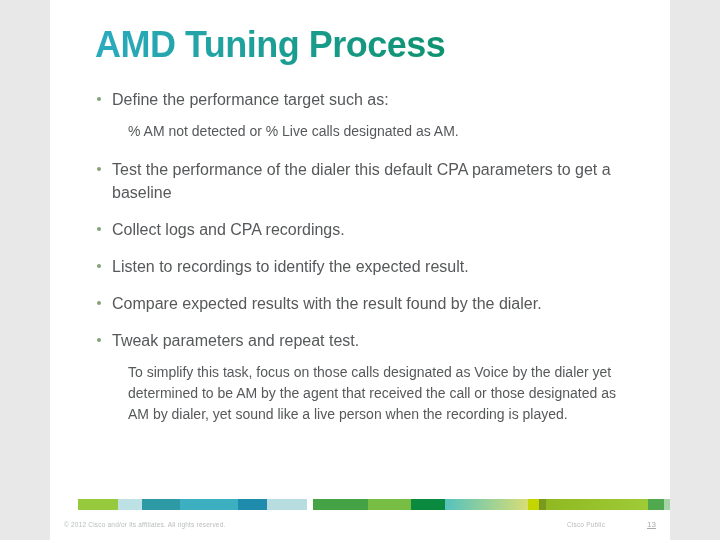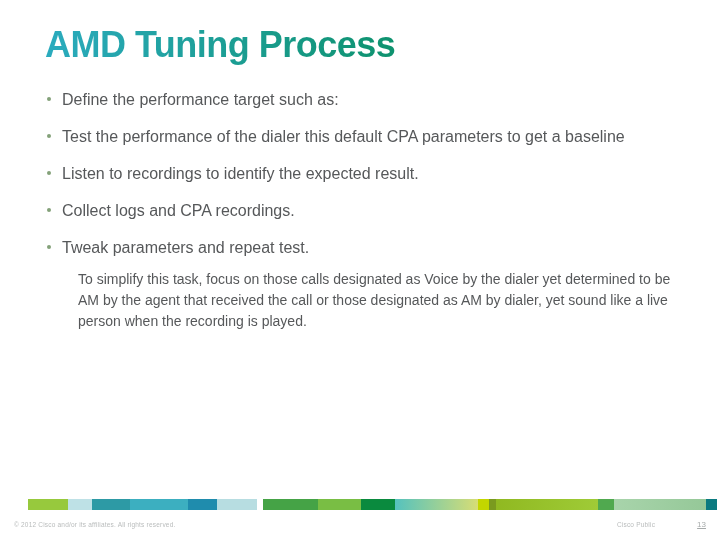--- a/index.html
+++ b/index.html
@@ -3,21 +3,21 @@
 <meta charset="utf-8">
 <style>
   html, body {
     margin: 0;
     padding: 0;
     background: #e8e8e8;
     font-family: "Liberation Sans", sans-serif;
   }
   .slide {
     position: relative;
-    width: 720px;
+    width: 620px;
     height: 540px;
     background: #ffffff;
     overflow: hidden;
     margin: 0 auto;
   }
   .title {
     position: absolute;
     top: 24px;
     left: 45px;
     margin: 0;
@@ -113,23 +113,25 @@
 </style>
 </head>
 <body>
 
 <div class="slide">
 
   <h1 class="title" style="background-image: linear-gradient(90deg, rgb(43, 171, 190), rgb(14, 146, 110));">AMD Tuning Process</h1>
 
   <div class="content">
       <div class="item bullet"><span class="dot"></span><span class="txt">Define the performance target such as:</span></div>
+      <div class="item sub"><span class="txt">% AM not detected or % Live calls designated as AM.</span></div>
       <div class="item bullet"><span class="dot"></span><span class="txt">Test the performance of the dialer this default CPA parameters to get a baseline</span></div>
+      <div class="item bullet"><span class="dot"></span><span class="txt">Collect logs and CPA recordings.</span></div>
       <div class="item bullet"><span class="dot"></span><span class="txt">Listen to recordings to identify the expected result.</span></div>
-      <div class="item bullet"><span class="dot"></span><span class="txt">Collect logs and CPA recordings.</span></div>
+      <div class="item bullet"><span class="dot"></span><span class="txt">Compare expected results with the result found by the dialer.</span></div>
       <div class="item bullet"><span class="dot"></span><span class="txt">Tweak parameters and repeat test.</span></div>
       <div class="item sub"><span class="txt">To simplify this task, focus on those calls designated as Voice by the dialer yet determined to be AM by the agent that received the call or those designated as AM by dialer, yet sound like a live person when the recording is played.</span></div>
     </div>
 
   <div class="color-bar"><span class="seg" style="width: 40px; background: rgb(151, 201, 61);"></span><span class="seg" style="width: 24px; background: rgb(190, 225, 230);"></span><span class="seg" style="width: 38px; background: rgb(45, 154, 165);"></span><span class="seg" style="width: 58px; background: rgb(60, 175, 192);"></span><span class="seg" style="width: 29px; background: rgb(31, 140, 173);"></span><span class="seg" style="width: 40px; background: rgb(183, 221, 225);"></span><span class="seg" style="width: 6px; background: rgb(255, 255, 255);"></span><span class="seg" style="width: 55px; background: rgb(69, 163, 70);"></span><span class="seg" style="width: 43px; background: rgb(121, 190, 68);"></span><span class="seg" style="width: 34px; background: rgb(10, 138, 62);"></span><span class="seg" style="width: 83px; background: linear-gradient(90deg, rgb(85, 194, 190), rgb(215, 221, 117));"></span><span class="seg" style="width: 11px; background: rgb(195, 214, 0);"></span><span class="seg" style="width: 7px; background: rgb(122, 154, 31);"></span><span class="seg" style="width: 102px; background: linear-gradient(90deg, rgb(144, 185, 33), rgb(159, 203, 55));"></span><span class="seg" style="width: 16px; background: rgb(80, 169, 79);"></span><span class="seg" style="width: 92px; background: linear-gradient(90deg, rgb(168, 212, 171), rgb(149, 200, 152));"></span><span class="seg" style="width: 11px; background: rgb(11, 122, 128);"></span></div>
 
   <div class="footer-row">
     <span class="copyright">© 2012 Cisco and/or its affiliates. All rights reserved.</span>
     <span class="classification">Cisco Public</span>
     <span class="page-number">13</span>

